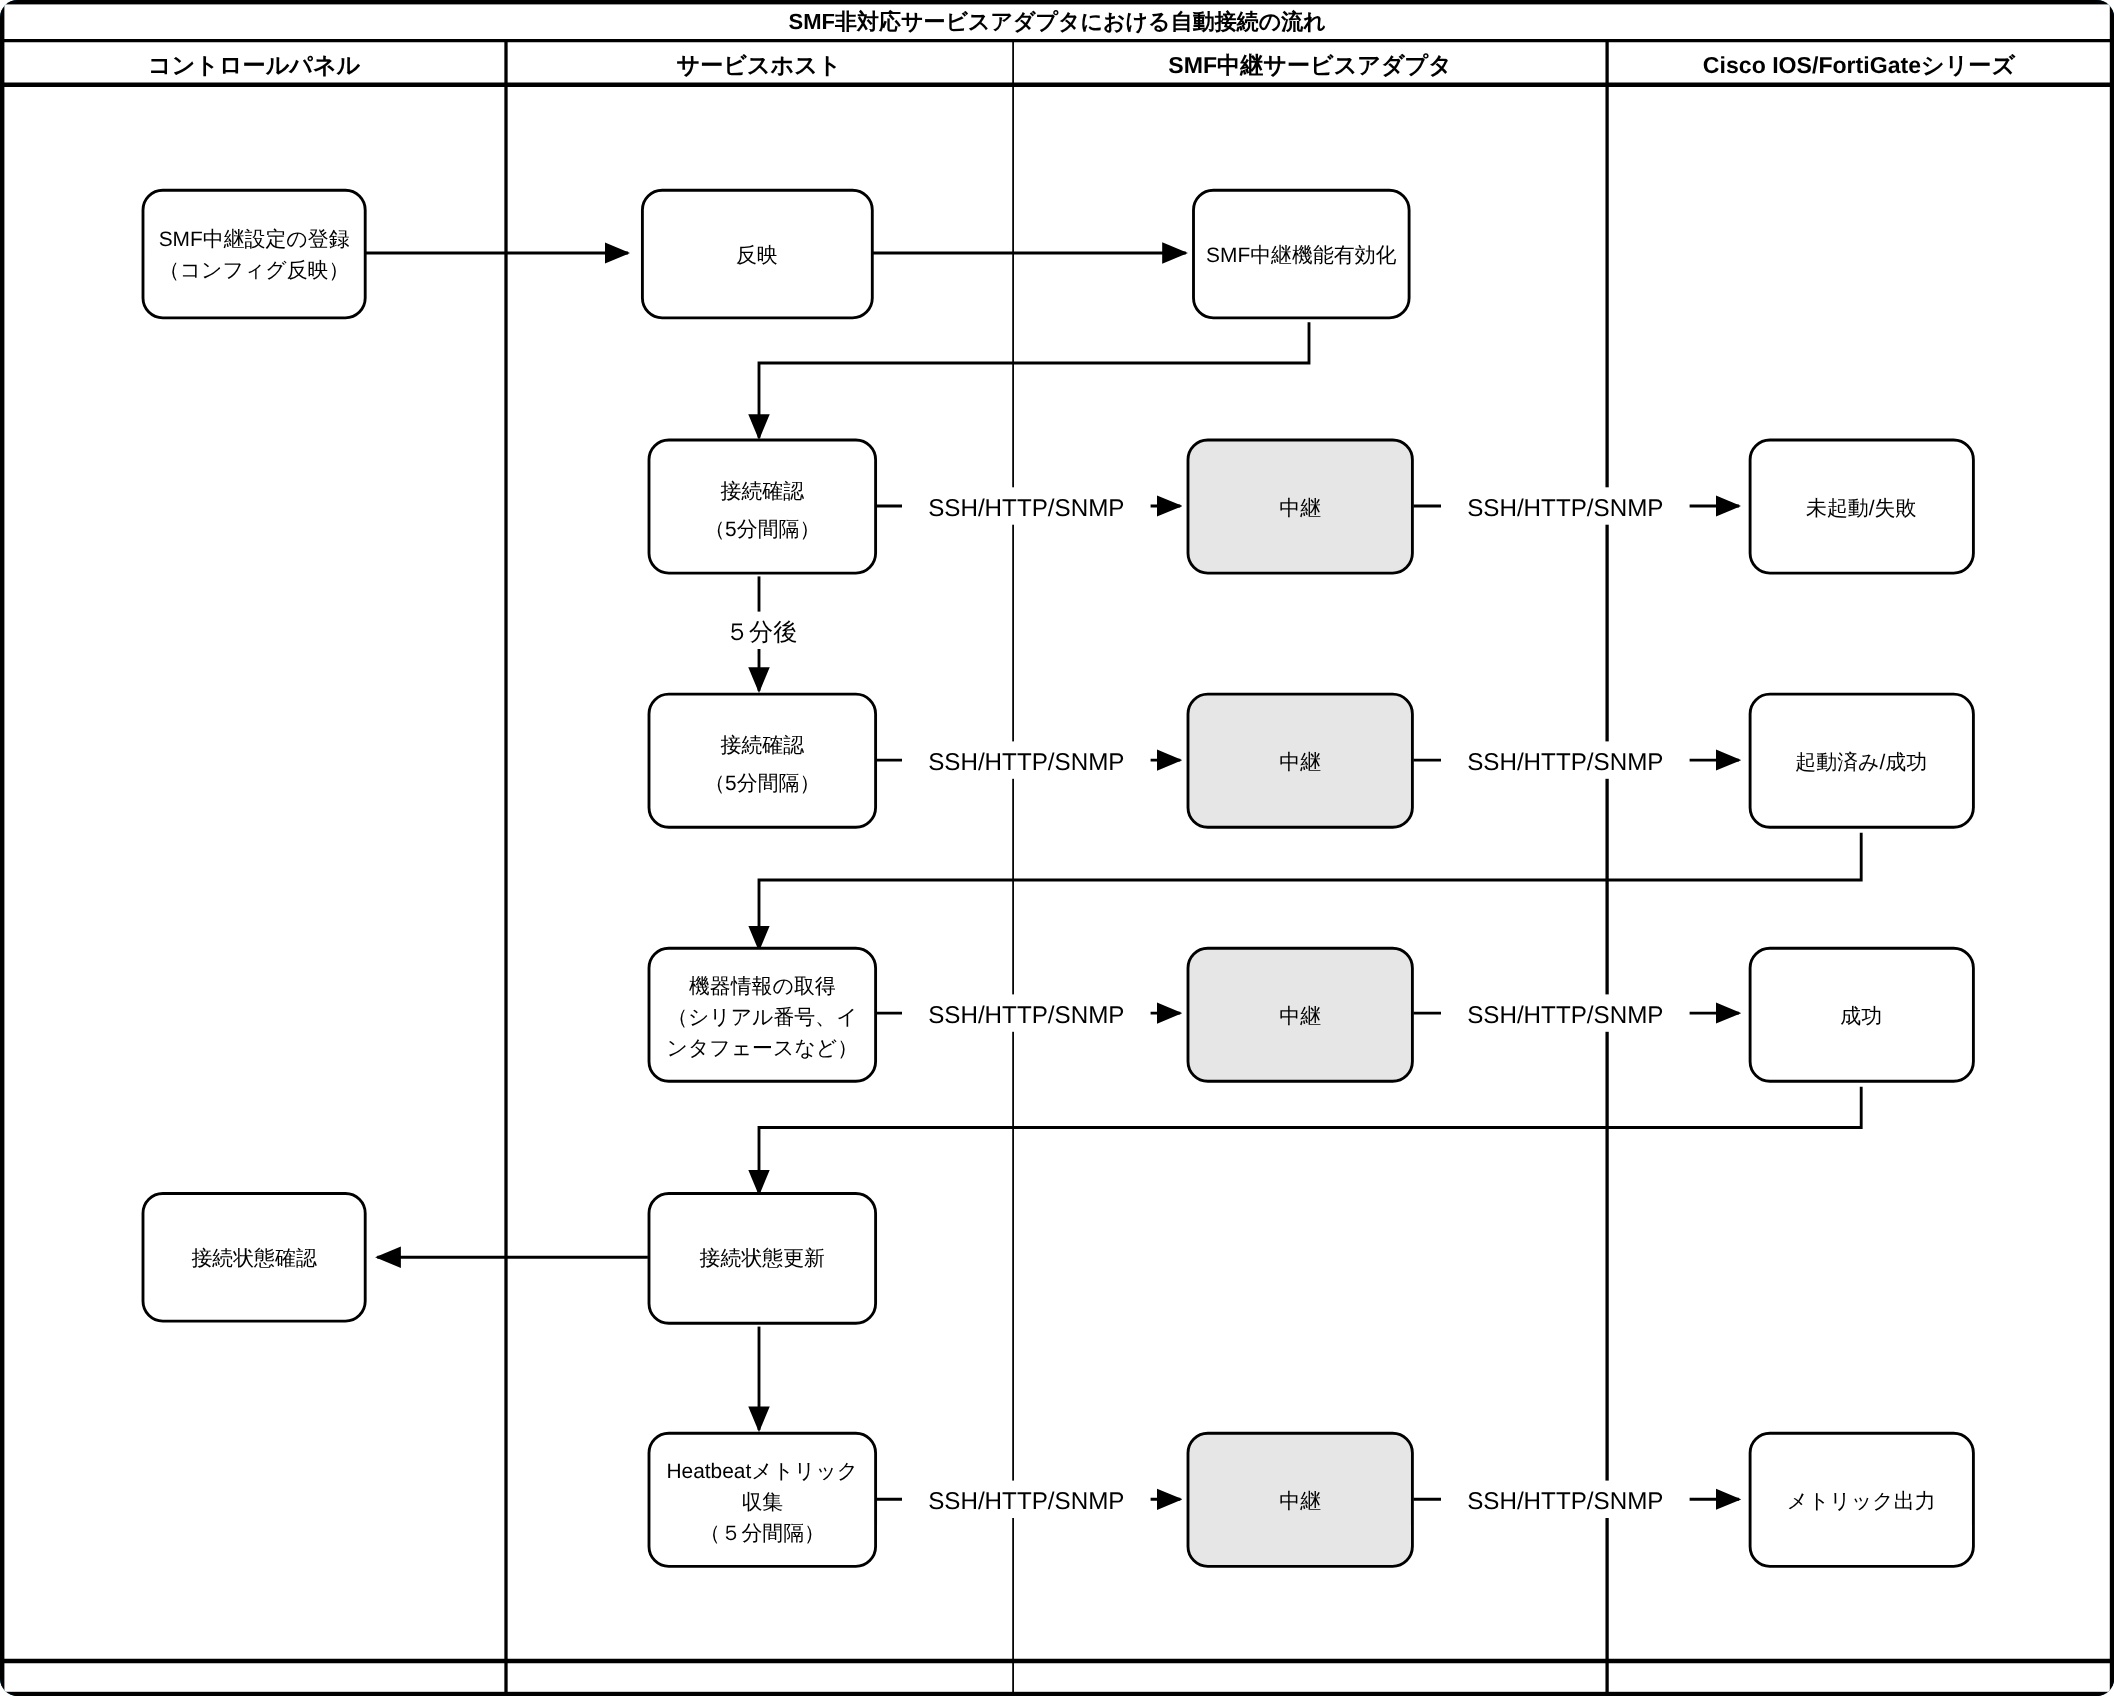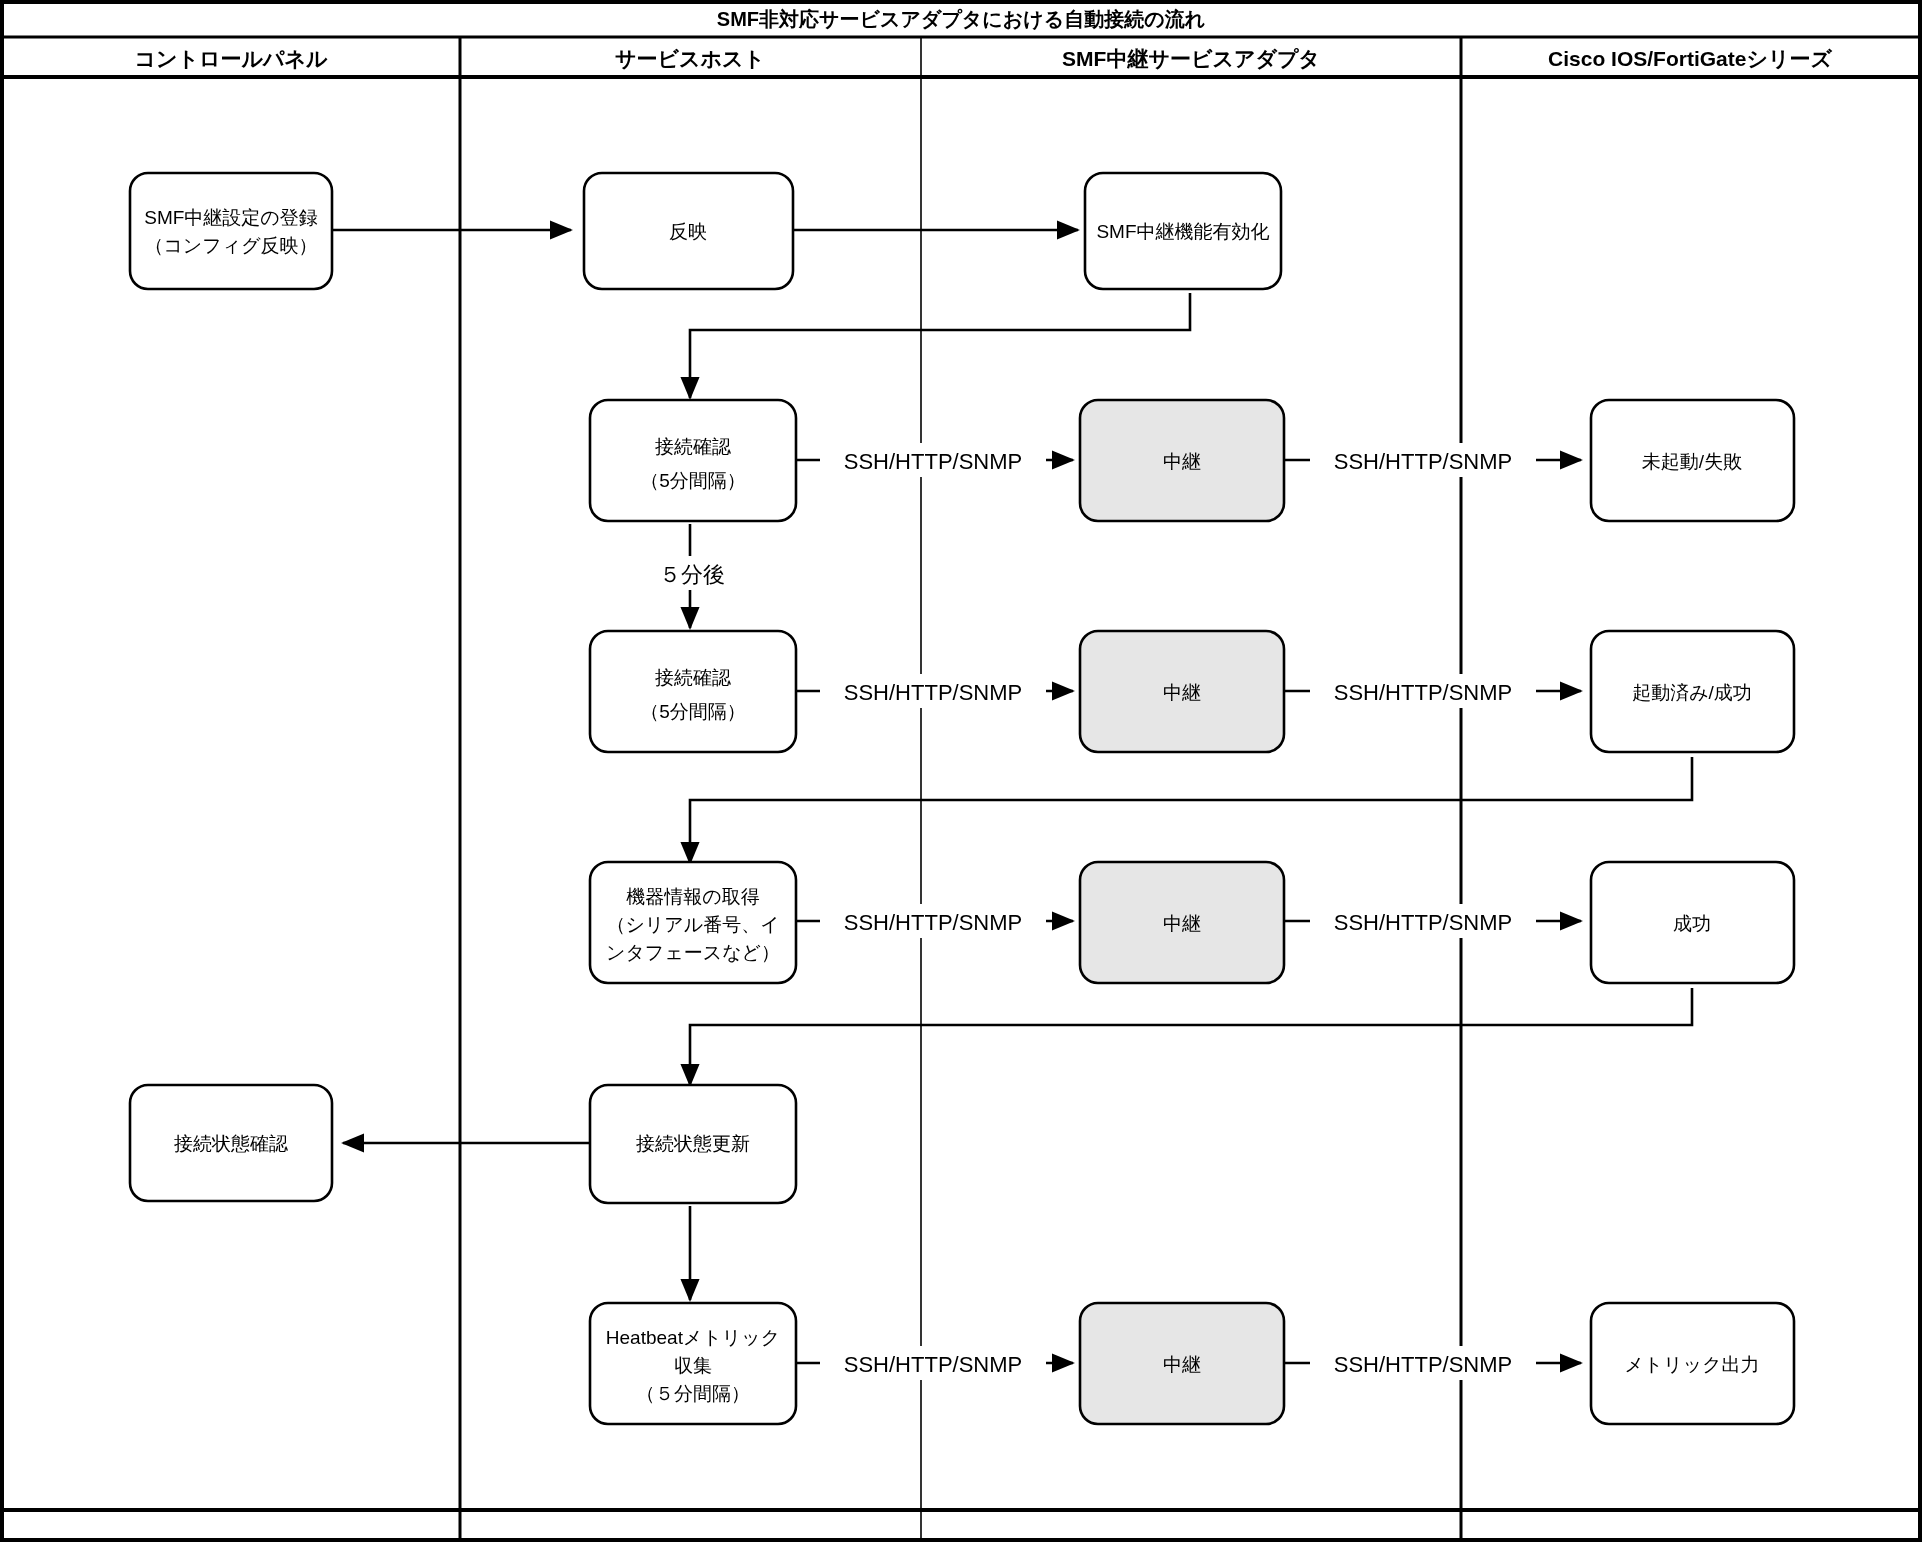--- a/index.html
+++ b/index.html
@@ -9,20 +9,21 @@
   }
   body {
     font-family: "Liberation Sans", "DejaVu Sans", sans-serif;
   }
   #diagram-root {
     position: relative;
     width: 1922px;
     height: 1542px;
     background: #0369a1;
     overflow: hidden;
+    border-radius: 16px;
   }
   svg.flow {
     position: absolute;
     left: 0;
     top: 0;
     width: 1922px;
     height: 1542px;
     display: block;
   }
   .frame-line { stroke: #000000; fill: none; }

